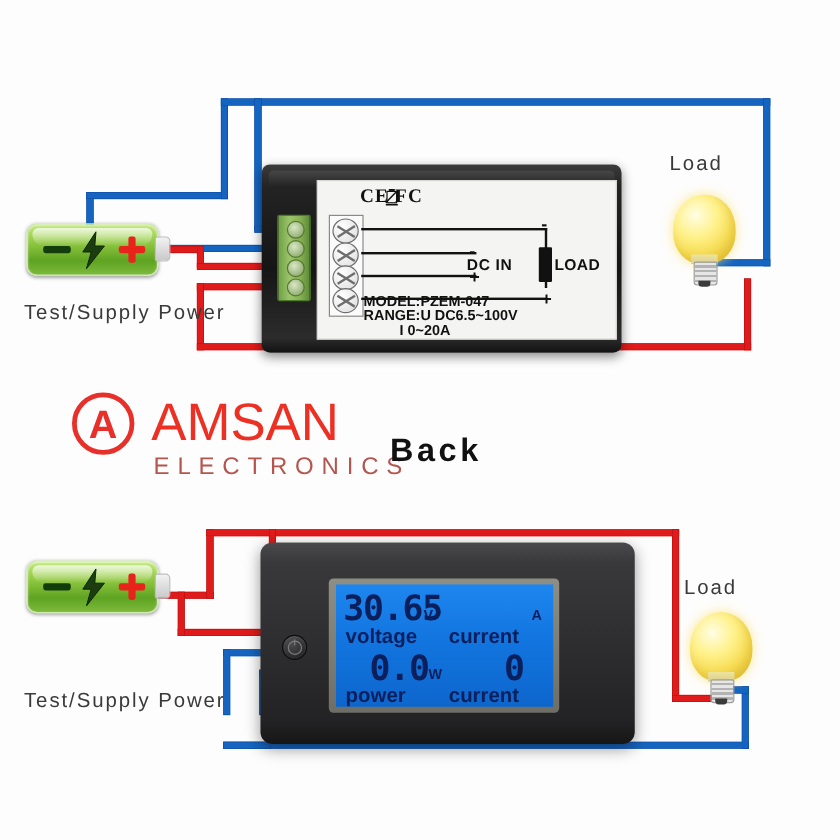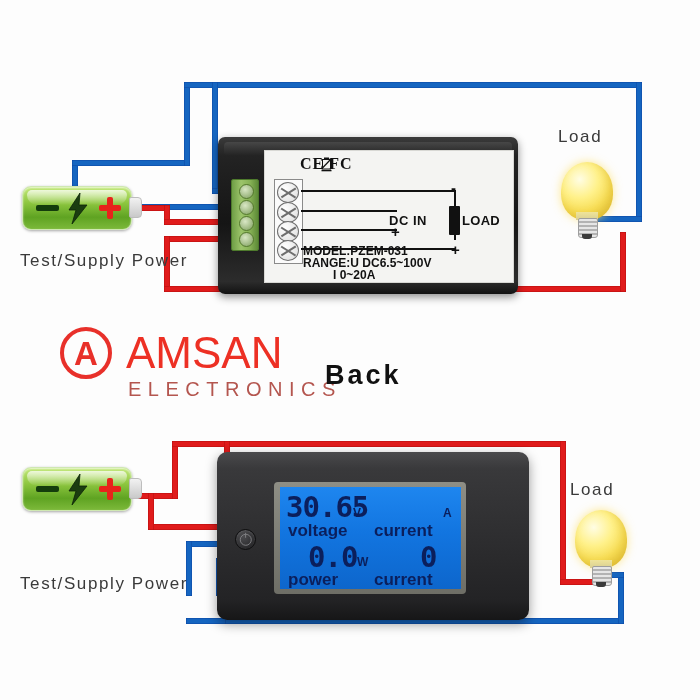--- a/index.html
+++ b/index.html
@@ -304,21 +304,21 @@
 
     <div class="lbl-text abs" style="left:126px;top:50px;font-size:15px;">-</div>
     <div class="lbl-text abs" style="left:124px;top:62px;font-size:13px;letter-spacing:.5px;">DC IN</div>
     <div class="lbl-text abs" style="left:126px;top:72px;font-size:15px;">+</div>
 
     <div class="loadblk abs" style="left:184px;top:55px;width:11px;height:29px;"></div>
     <div class="lbl-text abs" style="left:186px;top:28px;font-size:15px;">-</div>
     <div class="lbl-text abs" style="left:197px;top:62px;font-size:13px;letter-spacing:.3px;">LOAD</div>
     <div class="lbl-text abs" style="left:186px;top:90px;font-size:15px;">+</div>
 
-    <div class="lbl-text abs" style="left:38px;top:93px;font-size:12px;">MODEL:PZEM-031</div>
+    <div class="lbl-text abs" style="left:38px;top:93px;font-size:12px;">MODEL:PZEM-047</div>
     <div class="lbl-text abs" style="left:38px;top:105px;font-size:12px;">RANGE:U DC6.5~100V</div>
     <div class="lbl-text abs" style="left:68px;top:117px;font-size:12px;">I  0~20A</div>
   </div>
 
   <div class="caption abs" style="left:558px;top:127px;">Load</div>
   <div class="bulb-glass abs" style="left:561px;top:162px;width:52px;height:58px;"></div>
   <div class="bulb-neck abs" style="left:576px;top:212px;width:22px;height:8px;"></div>
   <div class="bulb-base abs" style="left:578px;top:218px;width:18px;height:18px;"></div>
   <div class="bulb-tip abs" style="left:582px;top:234px;width:10px;height:5px;"></div>
 

